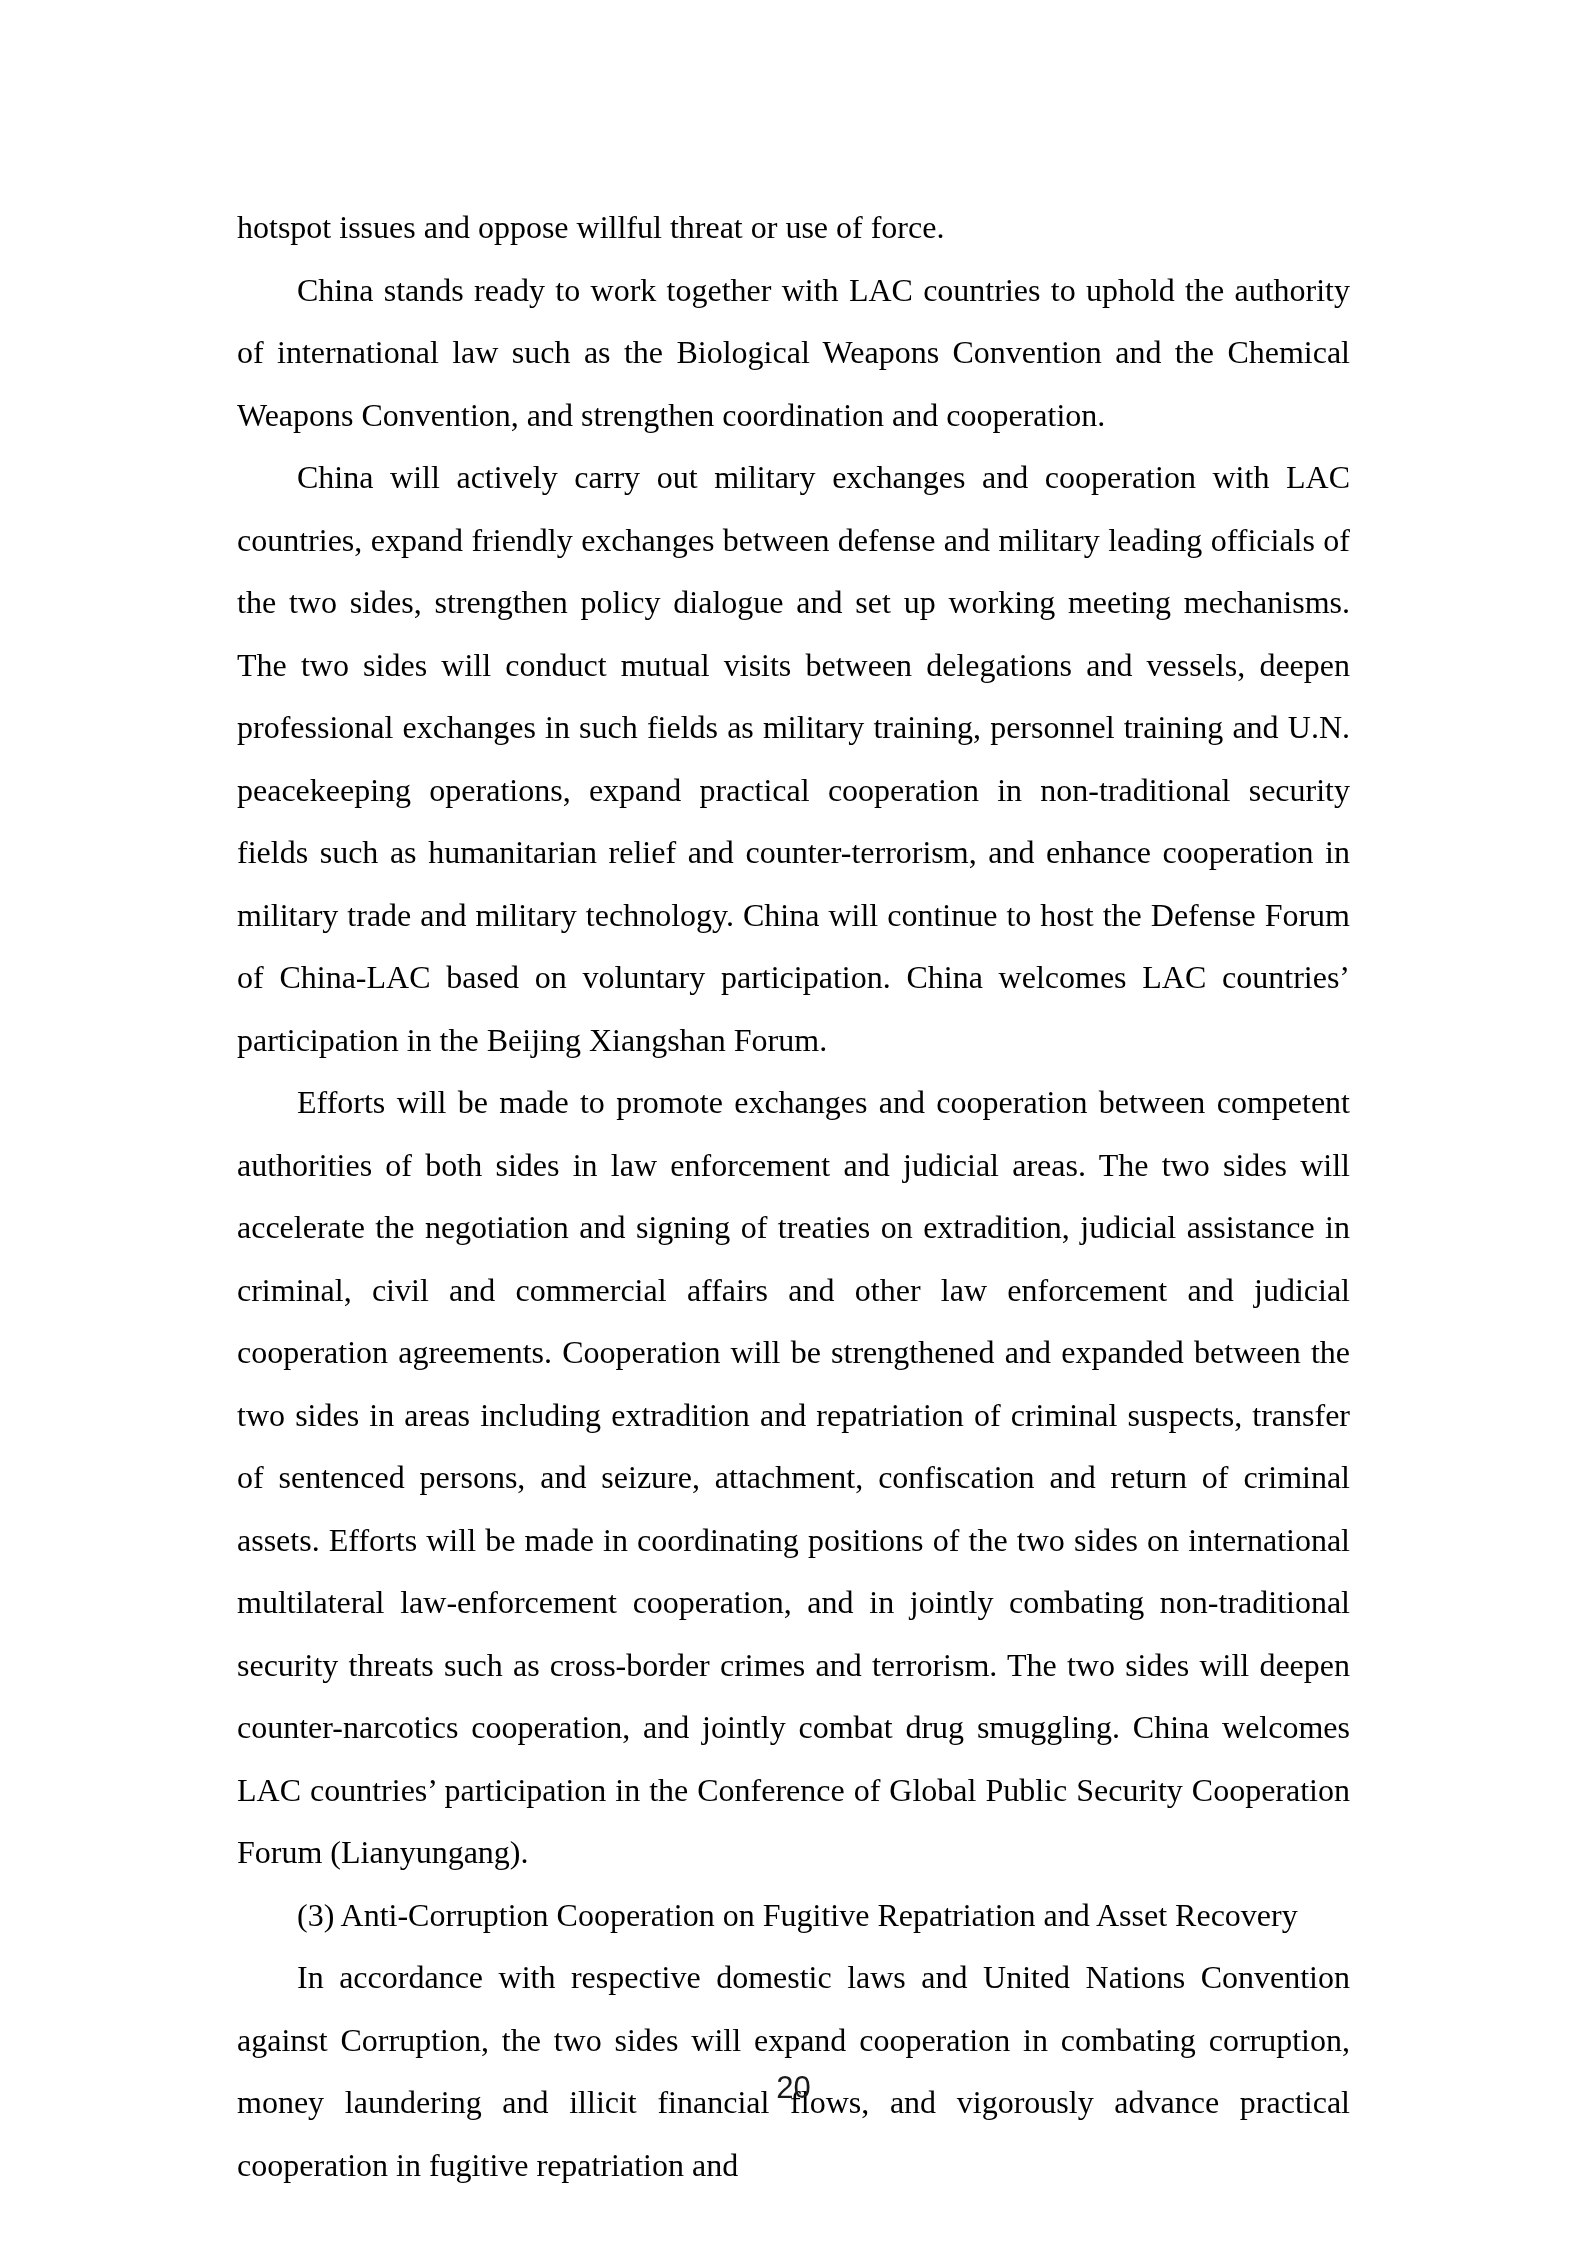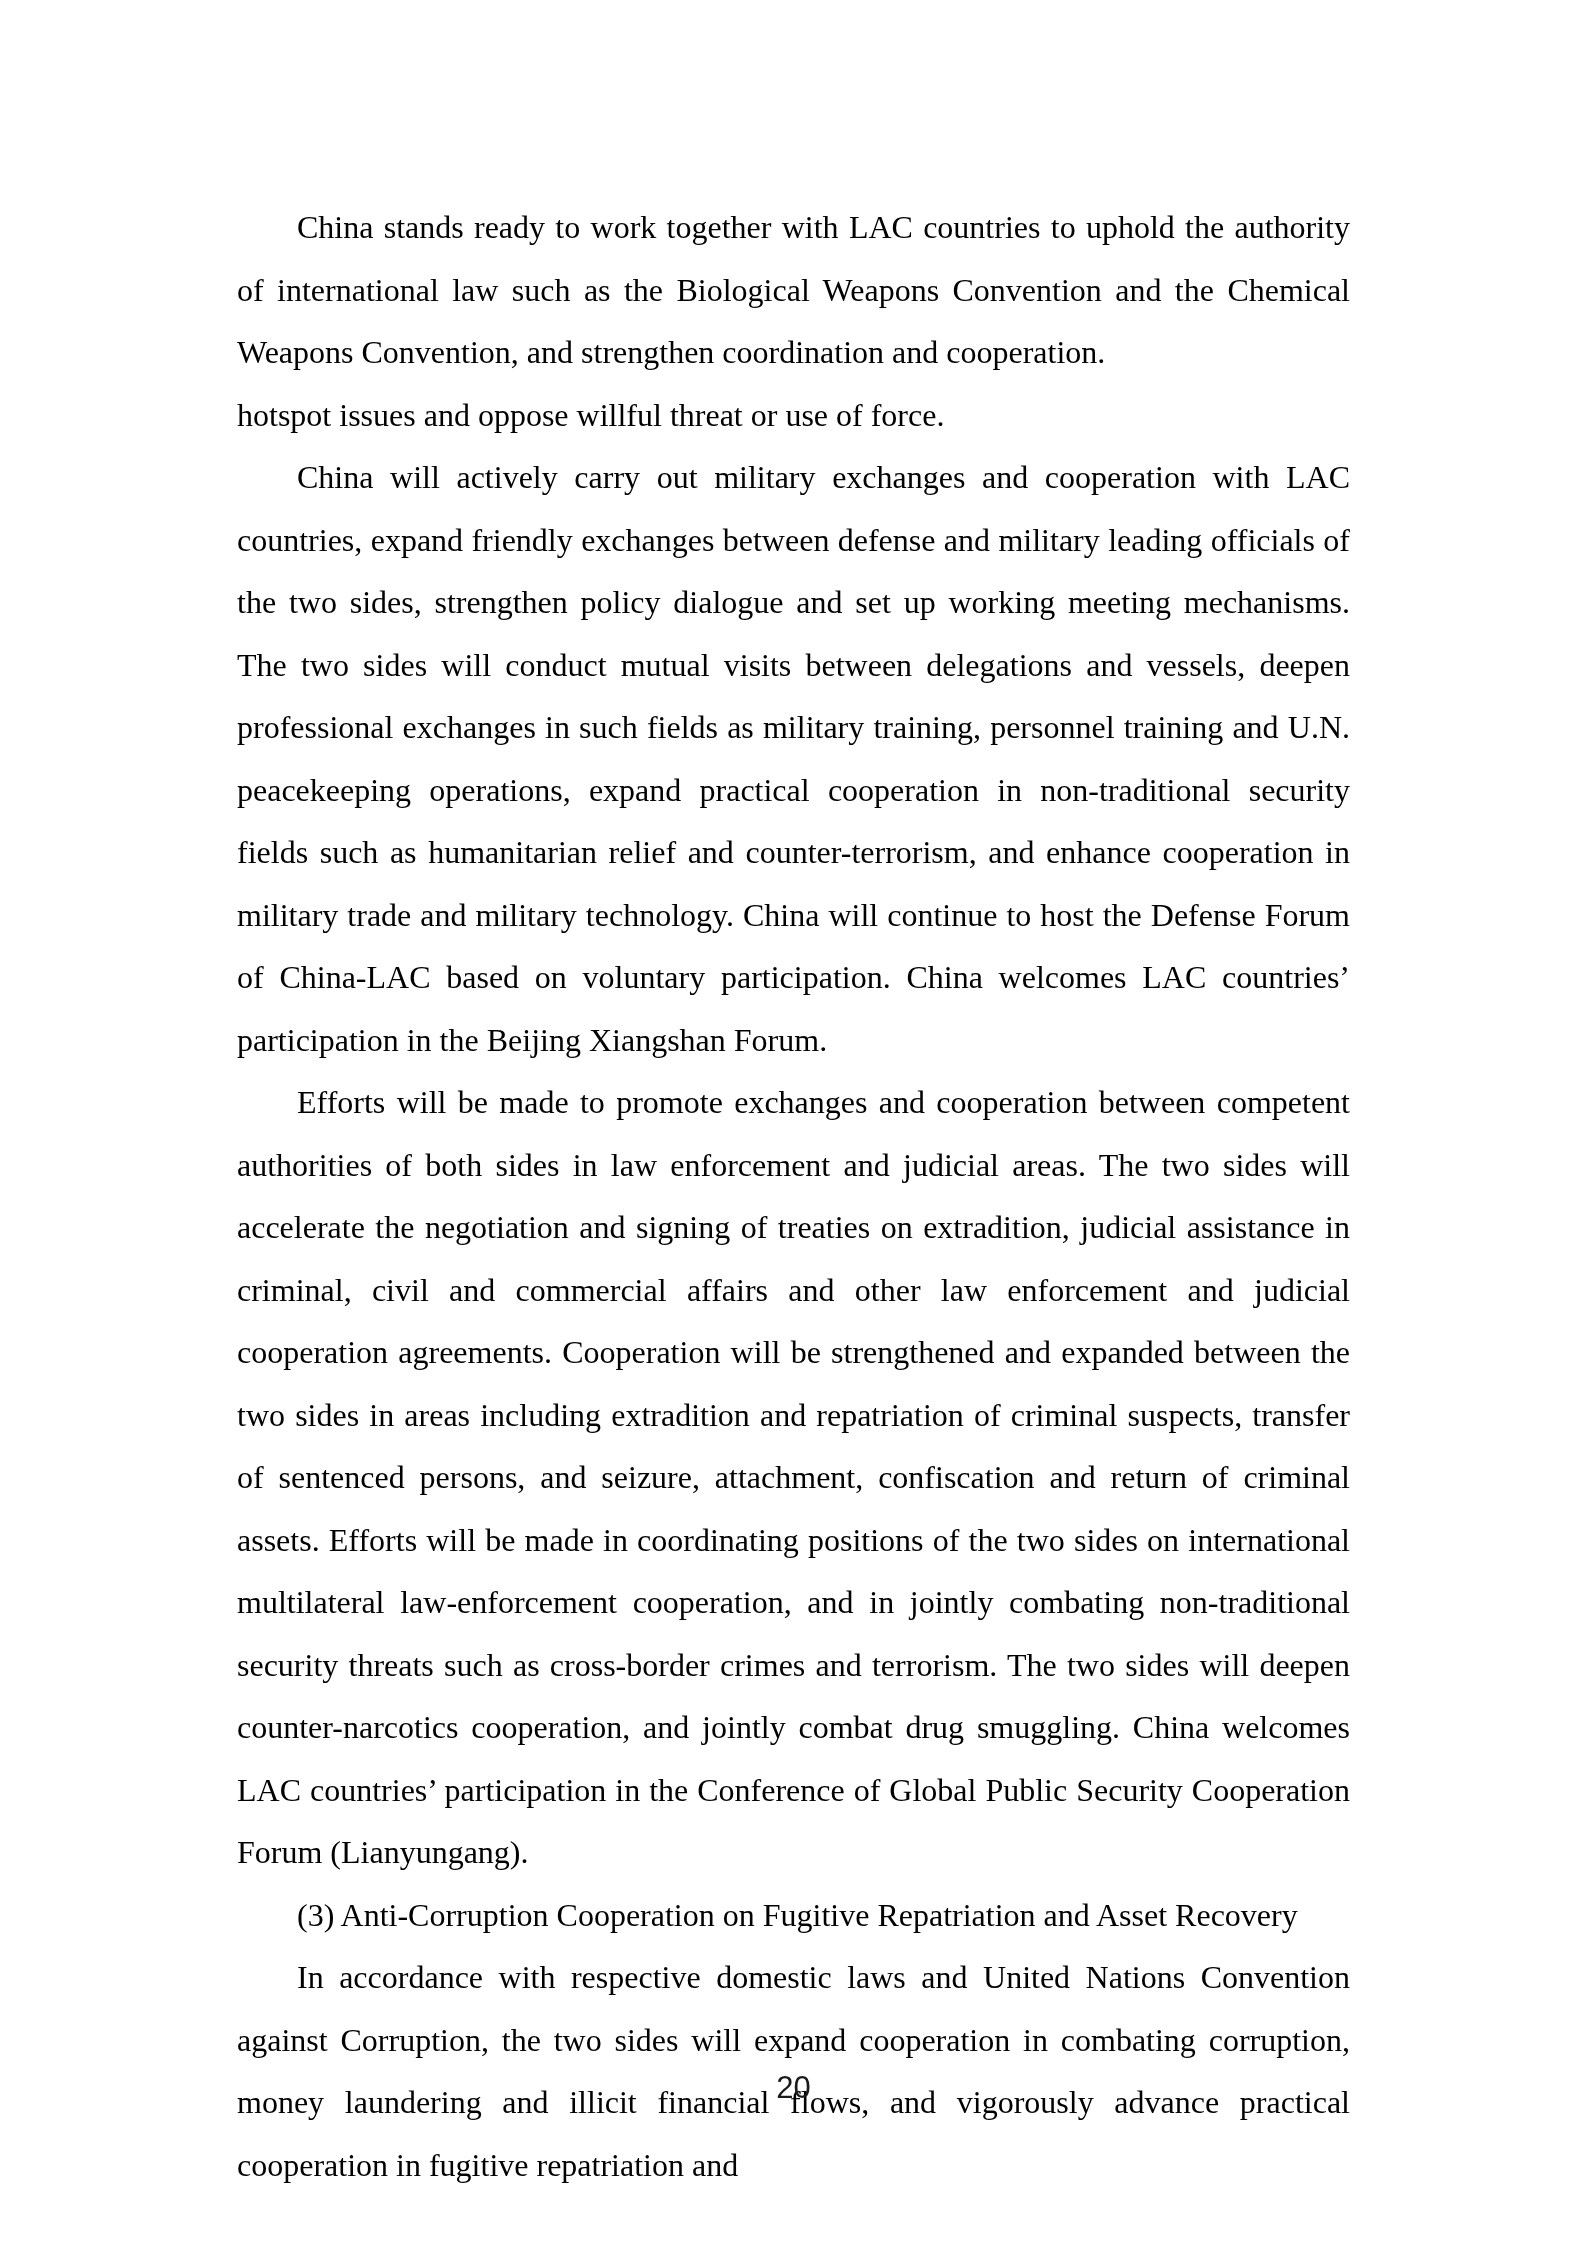--- a/index.html
+++ b/index.html
@@ -47,21 +47,21 @@
     font-size: 31px;
     line-height: 40px;
     color: #1a1a1a;
   }
 </style>
 </head>
 <body>
 
 <div class="page">
   <div class="content">
+      <p class="para no-indent">hotspot issues and oppose willful threat or use of force.</p>
       <p class="para indent">China stands ready to work together with LAC countries to uphold the authority of international law such as the Biological Weapons Convention and the Chemical Weapons Convention, and strengthen coordination and cooperation.</p>
-      <p class="para no-indent">hotspot issues and oppose willful threat or use of force.</p>
       <p class="para indent">China will actively carry out military exchanges and cooperation with LAC countries, expand friendly exchanges between defense and military leading officials of the two sides, strengthen policy dialogue and set up working meeting mechanisms. The two sides will conduct mutual visits between delegations and vessels, deepen professional exchanges in such fields as military training, personnel training and U.N. peacekeeping operations, expand practical cooperation in non-traditional security fields such as humanitarian relief and counter-terrorism, and enhance cooperation in military trade and military technology. China will continue to host the Defense Forum of China-LAC based on voluntary participation. China welcomes LAC countries’ participation in the Beijing Xiangshan Forum.</p>
       <p class="para indent">Efforts will be made to promote exchanges and cooperation between competent authorities of both sides in law enforcement and judicial areas. The two sides will accelerate the negotiation and signing of treaties on extradition, judicial assistance in criminal, civil and commercial affairs and other law enforcement and judicial cooperation agreements. Cooperation will be strengthened and expanded between the two sides in areas including extradition and repatriation of criminal suspects, transfer of sentenced persons, and seizure, attachment, confiscation and return of criminal assets. Efforts will be made in coordinating positions of the two sides on international multilateral law-enforcement cooperation, and in jointly combating non-traditional security threats such as cross-border crimes and terrorism. The two sides will deepen counter-narcotics cooperation, and jointly combat drug smuggling. China welcomes LAC countries’ participation in the Conference of Global Public Security Cooperation Forum (Lianyungang).</p>
       <p class="para indent">(3) Anti-Corruption Cooperation on Fugitive Repatriation and Asset Recovery</p>
       <p class="para indent">In accordance with respective domestic laws and United Nations Convention against Corruption, the two sides will expand cooperation in combating corruption, money laundering and illicit financial flows, and vigorously advance practical cooperation in fugitive repatriation and</p>
     </div>
   <div class="footer">20</div>
 </div>
 
 </body></html>

